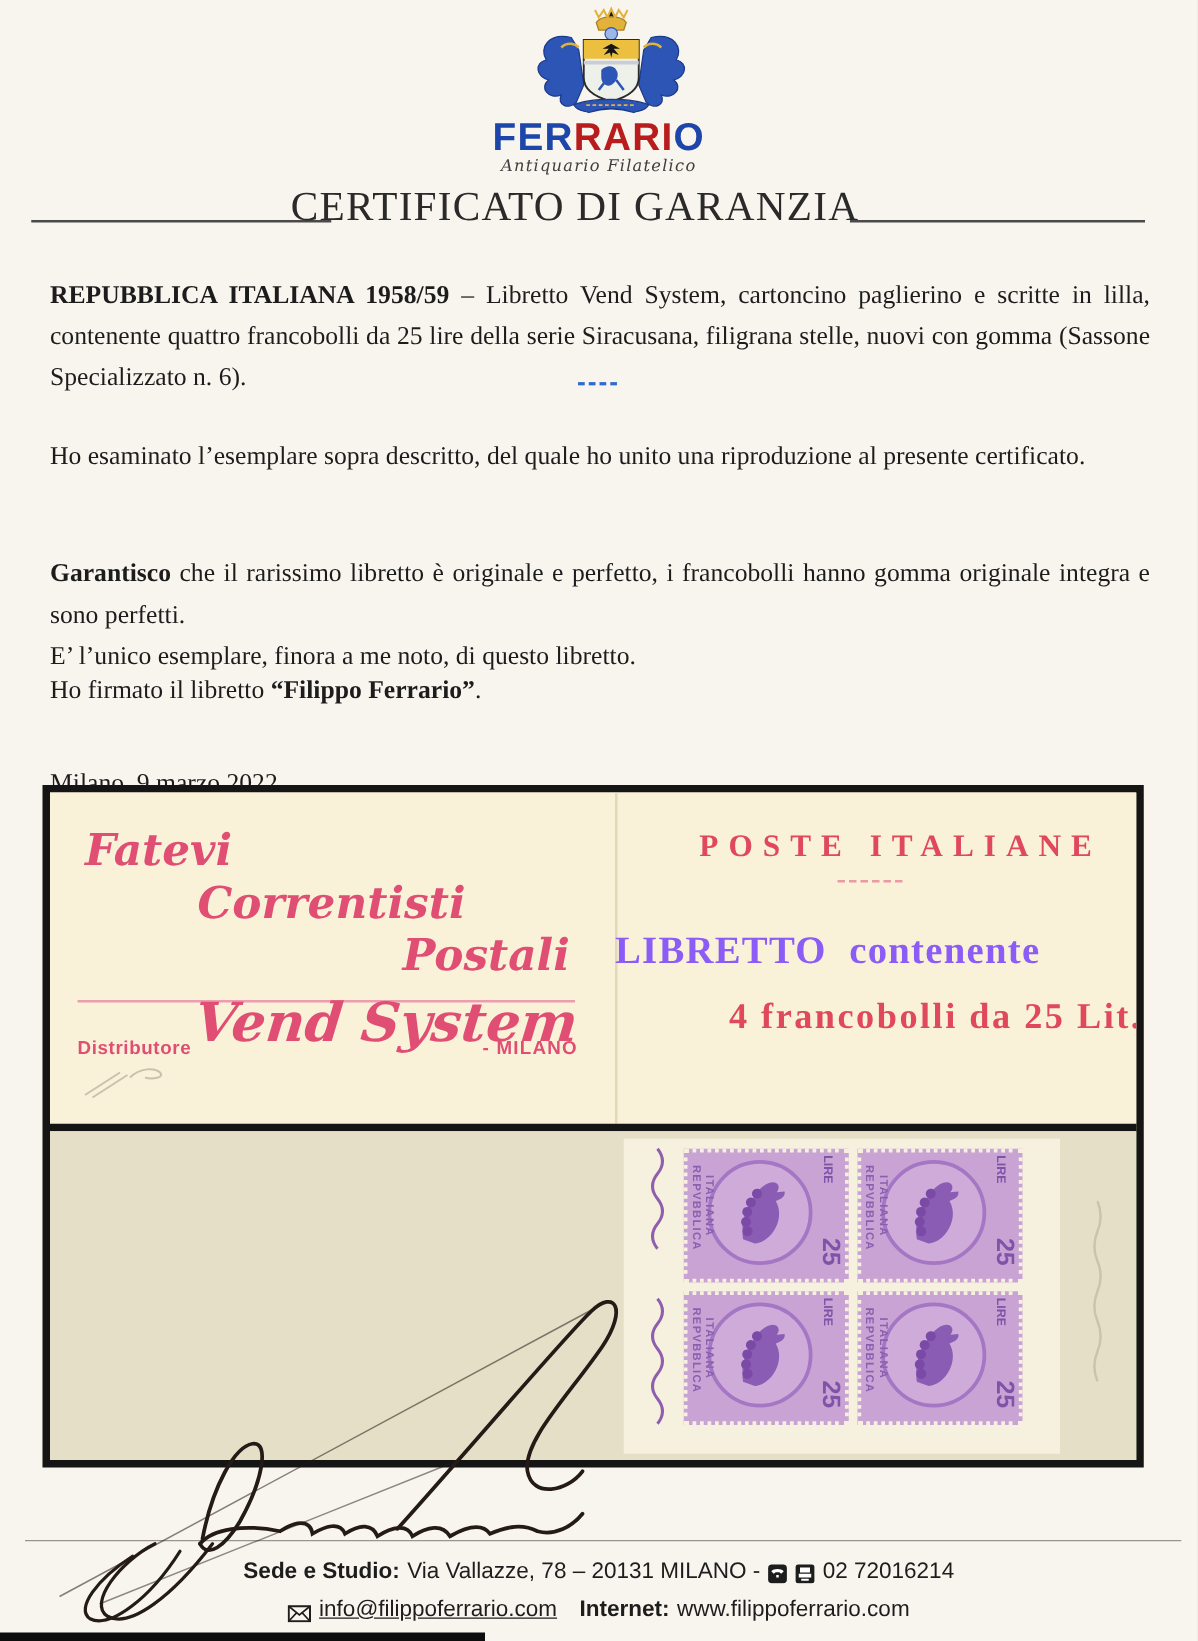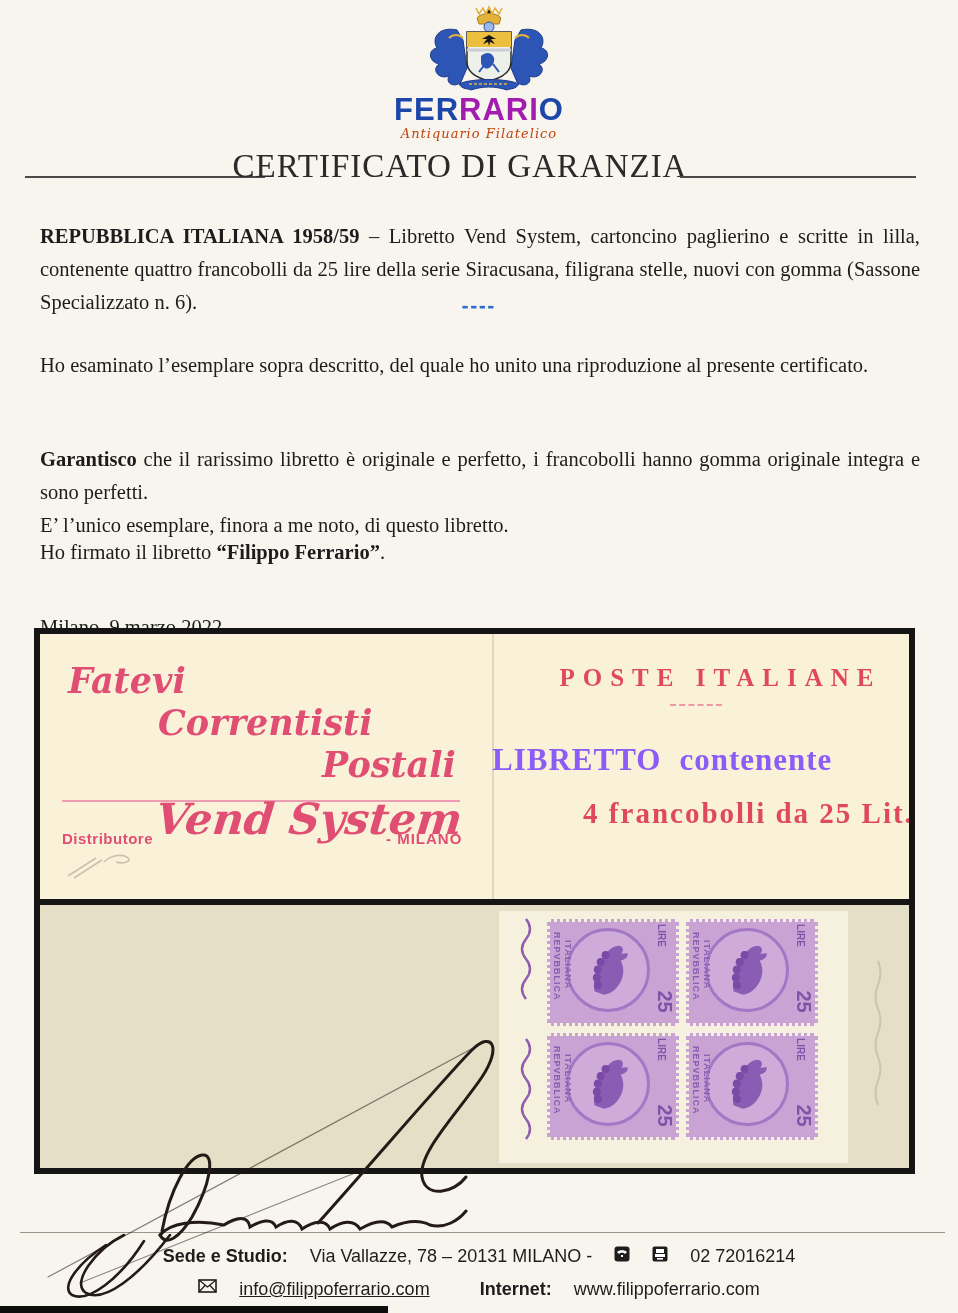--- a/index.html
+++ b/index.html
@@ -5,23 +5,23 @@
   html,body{margin:0;padding:0;background:#e9e6de;}
   .page{
     position:relative;width:958px;height:1313px;margin:0 auto;
     background:#f8f5ee;overflow:hidden;
     font-family:"Liberation Serif",serif;color:#1c1c1c;
   }
   
   .crest{position:absolute;left:419px;top:4px;width:140px;height:92px;}
   .brand{position:absolute;left:0;top:92px;width:958px;text-align:center;
     font-family:"Liberation Sans",sans-serif;font-weight:bold;font-size:31px;letter-spacing:1px;}
-  .brand .blue{color:#1d46ab;} .brand .red{color:#a21caf;}
+  .brand .blue{color:#1d46ab;} .brand .red{color:#b91c1c;}
   .tagline{position:absolute;left:0;top:126px;width:958px;text-align:center;
-    font-family:"DejaVu Serif",serif;font-style:italic;font-size:13px;color:#c2410c;letter-spacing:1px;}
+    font-family:"DejaVu Serif",serif;font-style:italic;font-size:13px;color:#404040;letter-spacing:1px;}
   
   .heading{position:absolute;left:0;top:148px;width:920px;text-align:center;
     font-size:33px;letter-spacing:1px;color:#2a2a2a;}
   .hline{position:absolute;top:176px;height:0;border-top:2px solid #4a4a4a;}
   .hline.left{left:25px;width:240px;}
   .hline.right{left:680px;width:236px;}
   
   .para{position:absolute;left:40px;width:880px;font-size:20.5px;line-height:33px;text-align:justify;}
   .para b{font-weight:bold;}
   .p1{top:220px;} .p2{top:349px;} .p3{top:426px;margin-top:17px;} .p4{top:536px;}
@@ -75,21 +75,21 @@
   .pencil-cover{position:absolute;left:22px;top:212px;opacity:.5;}
   .pencil-margin{position:absolute;left:828px;top:50px;opacity:.22;}
   
   .signature{position:absolute;left:20px;top:985px;width:500px;height:325px;z-index:5;pointer-events:none;}
   
   .foot-rule{position:absolute;left:20px;top:1232px;width:925px;border-top:1.5px solid #9a958c;}
   .footer{position:absolute;left:0;width:958px;text-align:center;
     font-family:"Liberation Sans",sans-serif;font-size:18px;color:#1d1d1d;}
   .footer.l1{top:1246px;} .footer.l2{top:1277px;}
   .footer b{font-weight:bold;}
-  .footer .row{display:inline-flex;align-items:flex-start;gap:22px;}
+  .footer .row{display:inline-flex;align-items:flex-end;gap:6px;}
   .footer .email{text-decoration:underline;}
   .bottom-bar{position:absolute;left:0;top:1306px;width:388px;height:7px;background:#0d0d0d;}
 </style>
 </head>
 <body>
 
 <div class="page">
 
   <svg class="crest" viewBox="0 0 140 92">
     <g fill="none">

